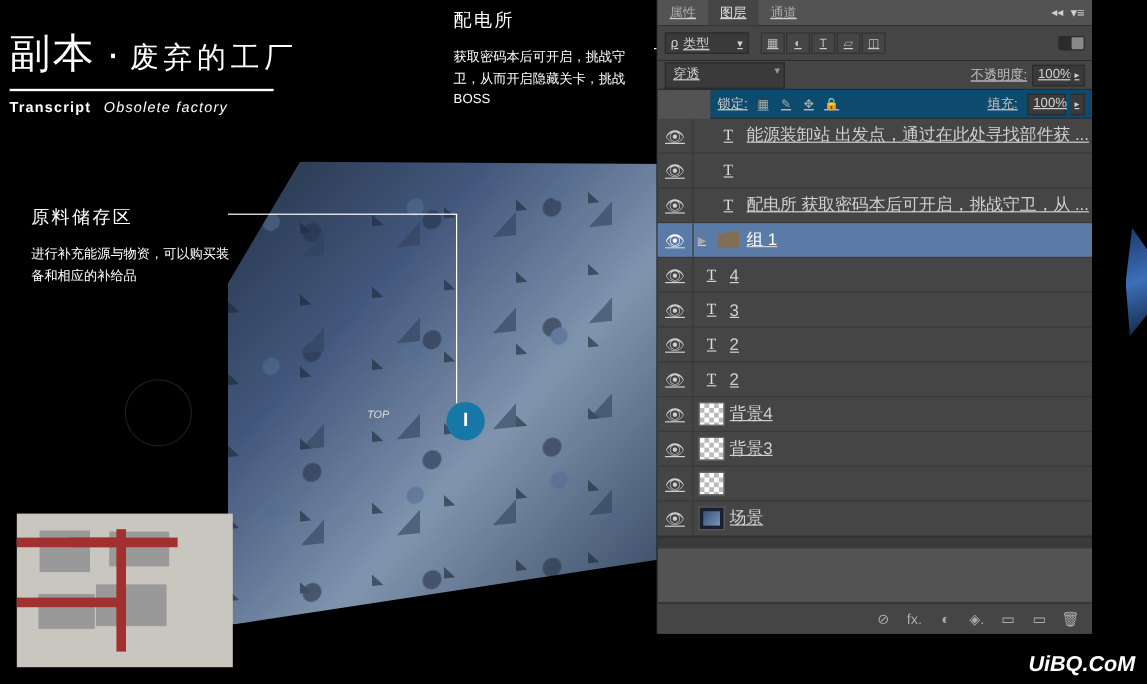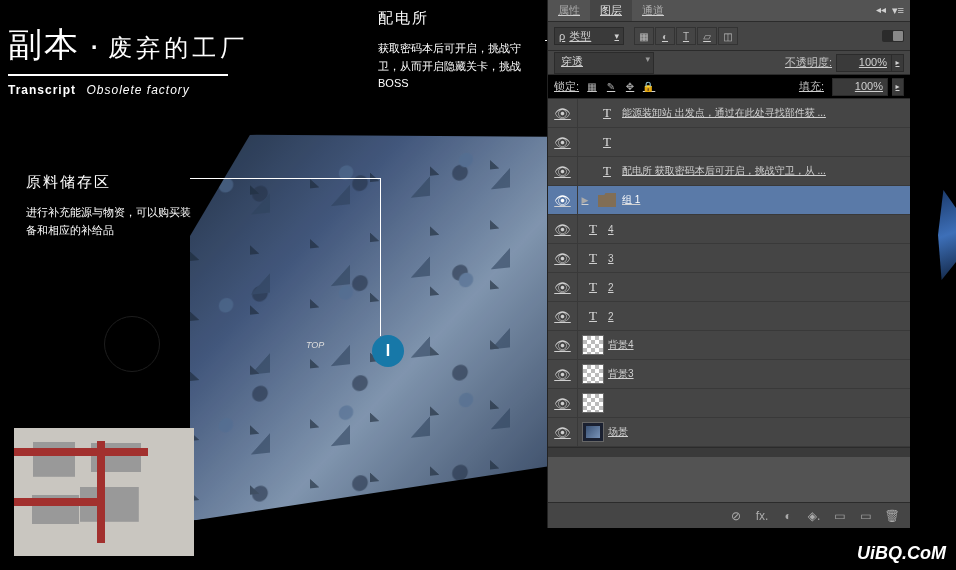--- a/index.html
+++ b/index.html
@@ -147,29 +147,29 @@
 }
 .dropdown {
   background: #3a3a3a; border: 1px solid #2b2b2b;
   padding: 1px 14px 1px 6px; height: 22px; font-size: 11px;
   position: relative; min-width: 100px;
 }
 .dropdown::after { content: '▾'; position: absolute; right: 3px; top: 1px; font-size: 9px; color: #999; }
 .opt-label { font-size: 11px; color: #c0c0c0; margin: 0 4px 0 auto; }
 .pct-input {
   background: #3a3a3a; border: 1px solid #2b2b2b;
-  padding: 1px 4px; height: 18px; width: 56px; font-size: 11px;
+  padding: 1px 4px; height: 18px; width: 32px; font-size: 11px;
   text-align: right;
 }
 .pct-arrow { width: 12px; height: 18px; background: #3a3a3a; border: 1px solid #2b2b2b; border-left: none; display: flex; align-items: center; justify-content: center; font-size: 8px; }
 
 .lock-row {
   display: flex; align-items: center; gap: 4px;
-  padding: 3px 6px; background: #000000;
-  border-bottom: 1px solid #2b2b2b; height: 24px;
+  padding: 3px 6px; background: #0c4a6e;
+  border-bottom: 1px solid #2b2b2b; height: 24px; margin-left: 44px;
 }
 .lock-icons { display: flex; gap: 1px; }
 .licon {
   width: 18px; height: 16px;
   display: flex; align-items: center; justify-content: center;
   font-size: 10px; color: #aaa;
 }
 
 .layers-list { background: #454545; }
 .layer-row {
@@ -193,21 +193,21 @@
   clip-path: polygon(0 15%, 35% 15%, 42% 0, 100% 0, 100% 100%, 0 100%);
 }
 .thumb.t-checker {
   background:
     repeating-conic-gradient(#bbb 0 25%, #fff 0 50%) 0 0 / 8px 8px;
   border: 1px solid #666;
 }
 .thumb.t-img { background: #1a2030; border: 1px solid #666; position: relative; }
 .thumb.t-img::after { content: ''; position: absolute; inset: 3px; background: linear-gradient(130deg, #3a5275, #7893b8); }
 .layer-name {
-  flex: 1; font-size: 10px; white-space: nowrap; overflow: hidden; text-overflow: ellipsis;
+  flex: 1; font-size: 14px; white-space: nowrap; overflow: hidden; text-overflow: ellipsis;
   padding-right: 0;
 }
 .indent { width: 14px; }
 
 .layers-empty { height: 10px; background: #3a3a3a; border-top: 1px solid #2b2b2b; }
 
 .panel-footer {
   position: absolute; bottom: 0; left: 0; right: 0; height: 26px;
   background: #454545; border-top: 1px solid #2b2b2b;
   display: flex; align-items: center; justify-content: flex-end; gap: 2px;

